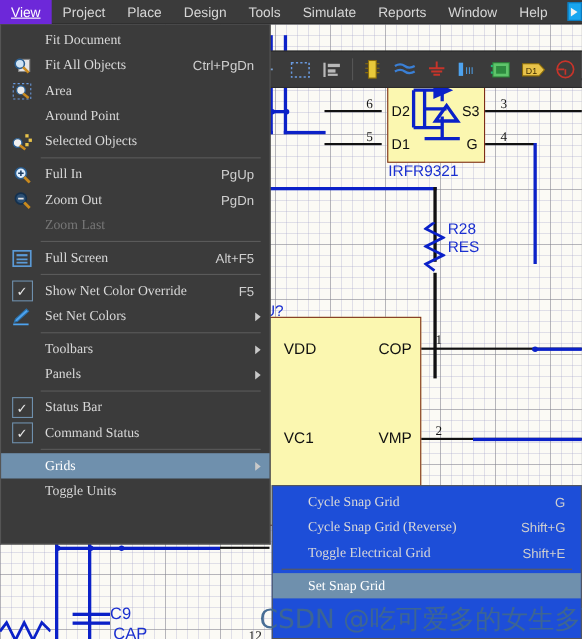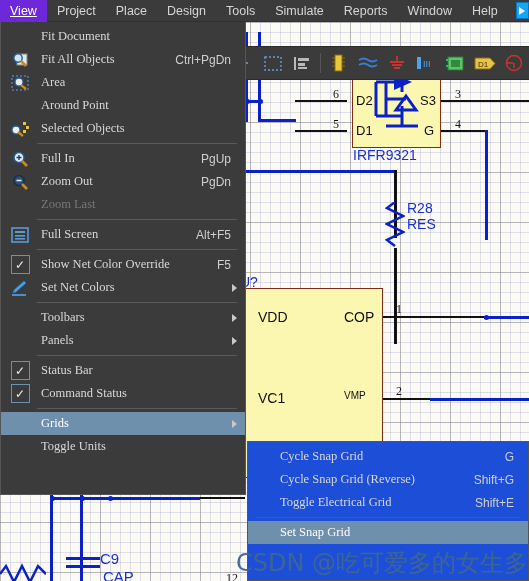--- a/index.html
+++ b/index.html
@@ -186,21 +186,21 @@
   </div>
   <span class="sch-txt blue" style="left:407px;top:178px;font-size:14px;">R28</span>
   <span class="sch-txt blue" style="left:407px;top:194px;font-size:14px;">RES</span>
   <div class="wire-k" style="left:394px;top:226px;width:3px;height:96px;"></div>
 
   <span class="sch-txt blue" style="left:240px;top:252px;font-size:14px;">U?</span>
   <div class="comp-body" style="left:240px;top:266px;width:143px;height:190px;"></div>
   <span class="sch-txt" style="left:258px;top:287px;font-size:14px;">VDD</span>
   <span class="sch-txt" style="left:344px;top:287px;font-size:14px;">COP</span>
   <span class="sch-txt" style="left:258px;top:368px;font-size:14px;">VC1</span>
-  <span class="sch-txt" style="left:344px;top:368px;font-size:10px;">VMP</span>
+  <span class="sch-txt" style="left:344px;top:368px;font-size:14px;">VMP</span>
   <span class="sch-txt" style="left:258px;top:430px;font-size:14px;">VC2</span>
   <span class="sch-txt" style="left:344px;top:430px;font-size:14px;">DOP</span>
 
   <div class="wire-k" style="left:383px;top:294px;width:146px;height:2px;"></div>
   <div class="wire-k" style="left:383px;top:376px;width:146px;height:2px;"></div>
   <div class="wire-k" style="left:383px;top:438px;width:60px;height:2px;"></div>
   <span class="pinnum" style="left:396px;top:280px;">1</span>
   <span class="pinnum" style="left:396px;top:362px;">2</span>
   <span class="pinnum" style="left:396px;top:424px;">3</span>
   <div class="wire-b" style="left:484px;top:294px;width:45px;height:3px;"></div>

